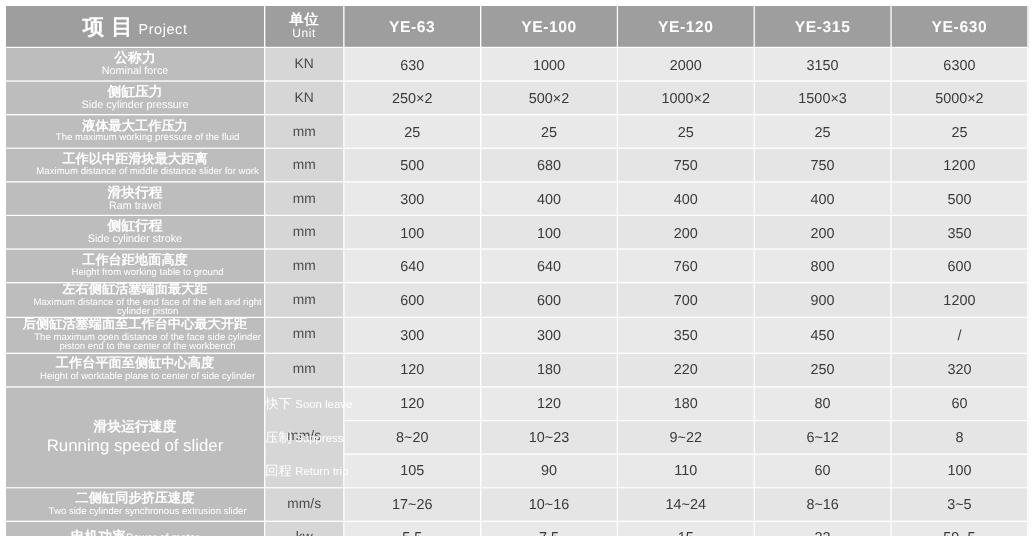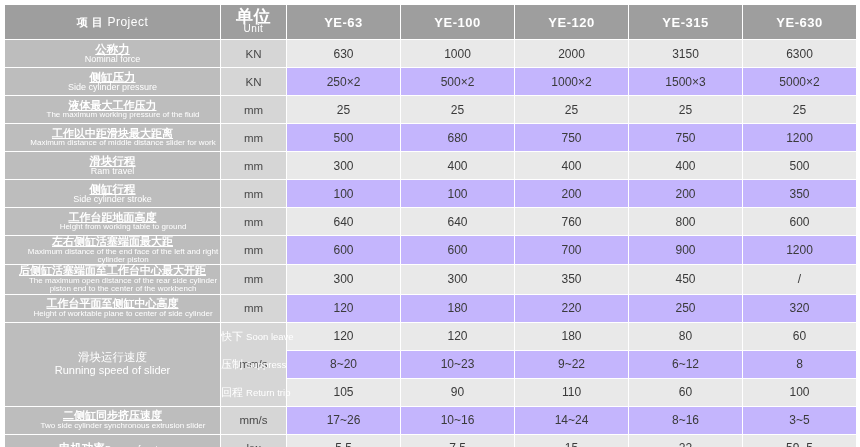--- a/index.html
+++ b/index.html
@@ -39,37 +39,36 @@
   col.c-model  { width: 114px; }
 
   .hdr {
     background: #9e9e9e;
     color: #ffffff;
     font-size: 13px;
     font-weight: bold;
     height: 34px;
     letter-spacing: 0.5px;
   }
-  .hdr .cn { font-size: 11px; }
+  .hdr .cn { font-size: 18px; }
   .hdr .en { font-size: 12px; font-weight: normal; }
-  .hdr-unit .cn { display: block; font-size: 17px; line-height: 13px; text-align: center;}
+  .hdr-unit .cn { display: block; font-size: 12px; line-height: 13px; text-align: center;}
   .hdr-unit .en { display: block; font-size: 10px; line-height: 12px; font-weight: normal;}
 
   .namecell {
     background: #bdbdbd;
     color: #ffffff;
     height: 27px;
     padding: 1px 4px;
     line-height: 1.05;
   }
   .namecell .cn {
     display: block;
     font-size: 11.5px;
     font-weight: bold;
-    text-decoration: underline;
   }
   .namecell .en {
     display: block;
     font-size: 9px;
     font-weight: normal;
   }
   .namecell.tiny .en { font-size: 8px; margin-left: 21px; }
   .namecell.tiny .cn { font-size: 11px; }
 
   .unitcell {
@@ -78,30 +77,30 @@
     font-size: 11.5px;
     height: 27px;
     margin-left: 11px;
   }
   .valcell {
     background: #e9e9e9;
     color: #3a3a3a;
     font-size: 12px;
     height: 27px;
   }
-  .valcell.alt { background: #c4b5fd; }
+  .valcell.alt { background: #e5e5e5; }
 
   .group-name {
     background: #bdbdbd;
     color: #ffffff;
     padding: 2px 4px;
     line-height: 1.15;
   }
-  .group-name .cn { display:block; font-size: 11.5px; font-weight: normal; }
-  .group-name .en { display:block; font-size: 11px; text-align: center; }
+  .group-name .cn { display:block; font-size: 11.5px; font-weight: bold; }
+  .group-name .en { display:block; font-size: 14px; text-align: center; }
   .sub-name {
     background: #bdbdbd;
     color: #ffffff;
     font-size: 11px;
     padding: 2px 6px;
     text-align: center;
     white-space: nowrap;
   }
   .sub-name .en { font-size: 9.5px; font-weight: normal; }
 </style>
@@ -239,21 +238,21 @@
         <td class="valcell alt">600</td>
         <td class="valcell alt">600</td>
         <td class="valcell alt">700</td>
         <td class="valcell alt">900</td>
         <td class="valcell alt">1200</td>
       </tr>
 
       <tr>
         <td class="namecell tiny" colspan="2">
           <span class="cn">后侧缸活塞端面至工作台中心最大开距</span>
-          <span class="en">The maximum open distance of the rear side cylinder piston end to the center of the workbench</span>
+          <span class="en">The maximum open distance of the face side cylinder piston end to the center of the workbench</span>
         </td>
         <td class="unitcell">mm</td>
         <td class="valcell">300</td>
         <td class="valcell">300</td>
         <td class="valcell">350</td>
         <td class="valcell">450</td>
         <td class="valcell">/</td>
       </tr>
 
       <tr>

